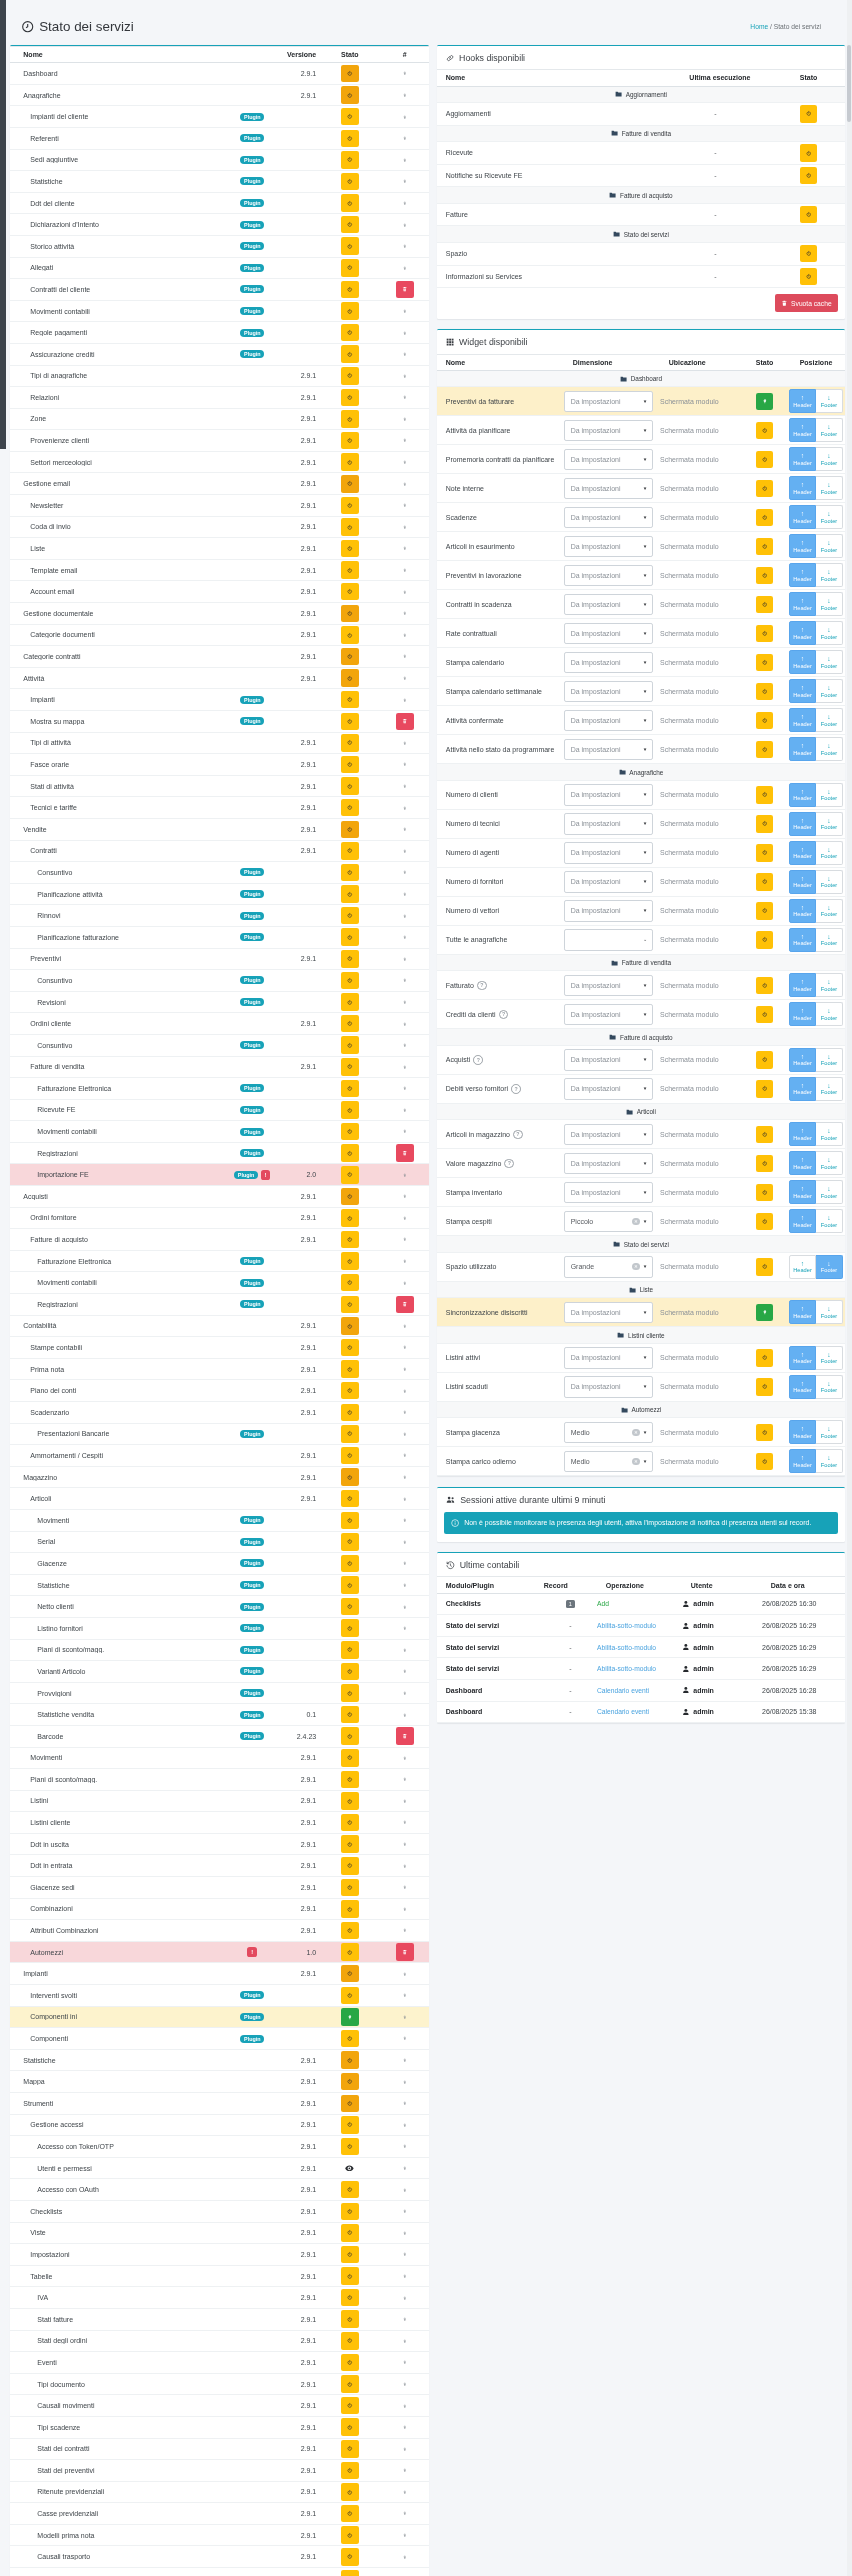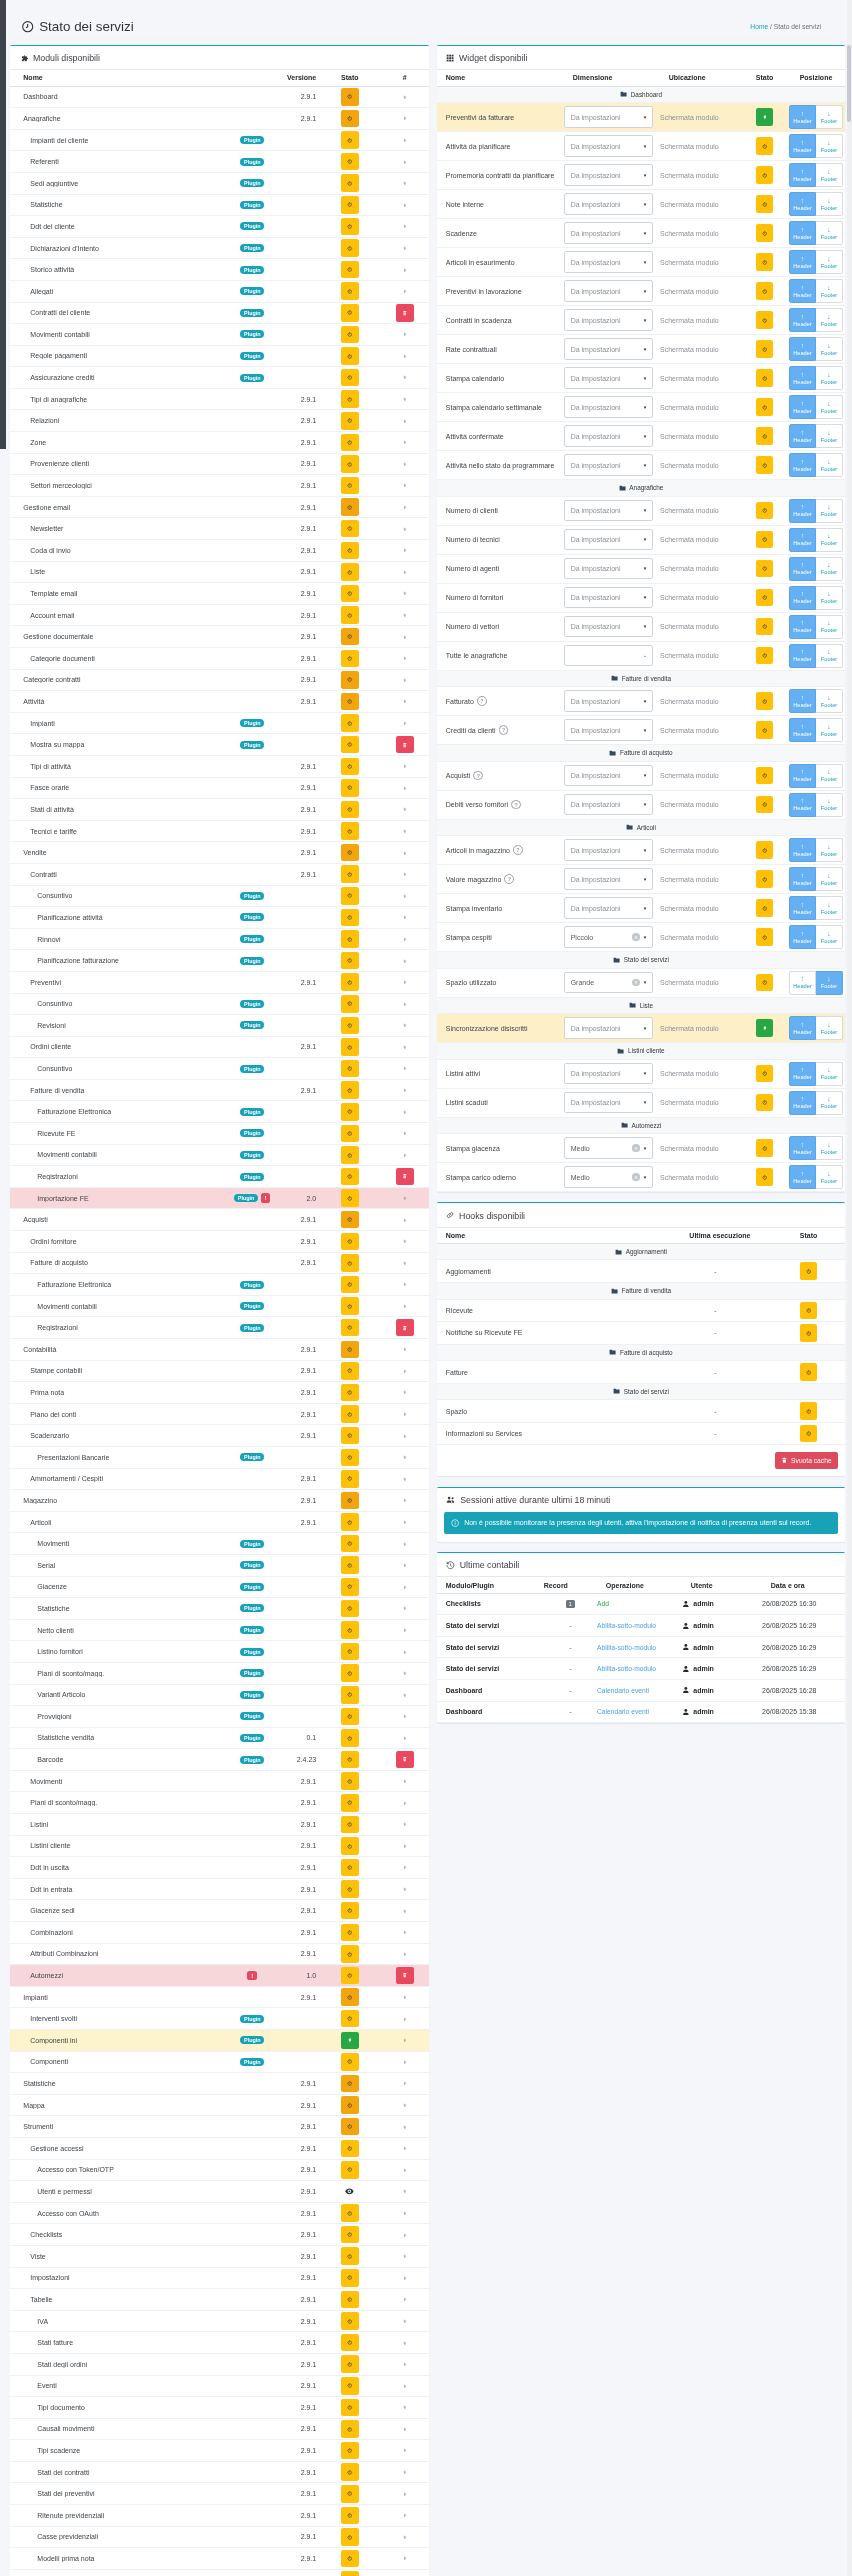--- a/index.html
+++ b/index.html
@@ -109,28 +109,20 @@
       <a href="#">Home</a>
       <span>/</span>
       <span>Stato dei servizi</span>
     </nav>
   </header>
 
   <div class="cols">
 
     <div class="col-left">
       <section class="card">
-        <div class="card-title">
-          <span class="icon">
-            <svg width="8.8" height="8.8" viewBox="0 0 24 24" fill="#3b3f44">
-                <path d="M13 3a2 2 0 0 0-2 2v1H7a2 2 0 0 0-2 2v3h1a2 2 0 1 1 0 4H5v3a2 2 0 0 0 2 2h3v-1a2 2 0 1 1 4 0v1h3a2 2 0 0 0 2-2v-4h1a2 2 0 1 0 0-4h-1V8a2 2 0 0 0-2-2h-4V5a2 2 0 0 0-2-2z"></path>
-              </svg>
-          </span>
-          <span>Moduli disponibili</span>
-        </div>
         <div class="mod-head">
           <div>Nome</div>
           <div></div>
           <div class="c-ver">Versione</div>
           <div class="c-sta">Stato</div>
           <div class="c-del">#</div>
         </div>
         <div id="modules-body">
             <div class="mod-row lvl0">
               <div class="m-name" style="padding-left: 13px;">Dashboard</div>
@@ -2580,20 +2572,153 @@
                   </svg>
                 </button>
               </div>
             </div>
           </div>
       </section>
 
     </div>
 
     <div class="col-right">
+      <section class="card">
+        <div class="card-title">
+          <span class="icon">
+            <svg width="8.2" height="8.2" viewBox="0 0 24 24" fill="none" stroke="#3b3f44" stroke-width="2.2" stroke-linecap="round">
+                <path d="M10 14a4 4 0 0 0 6 .5l3-3a4 4 0 0 0-5.7-5.7l-1.6 1.6"></path>
+                <path d="M14 10a4 4 0 0 0-6-.5l-3 3a4 4 0 0 0 5.7 5.7l1.6-1.6"></path>
+              </svg>
+          </span>
+          <span>Hooks disponibili</span>
+        </div>
+        <div class="hook-head">
+          <div>Nome</div>
+          <div style="text-align:center">Ultima esecuzione</div>
+          <div class="c-sta">Stato</div>
+        </div>
+        <div id="hooks-body">
+            <div class="group-row">
+              <span class="icon">
+                <svg width="7.2" height="6.2" viewBox="0 0 24 20" fill="#34495e">
+                  <path d="M2 2h7l2 3h11v13H2V2z"></path>
+                </svg>
+              </span>
+              <span>Aggiornamenti</span>
+            </div>
+            <div class="hook-row">
+              <div class="h-name">Aggiornamenti</div>
+              <div class="h-exec">-</div>
+              <div class="h-state">
+                <button class="btn-power">
+                  <svg width="8.8" height="8.8" viewBox="0 0 24 24" fill="none" stroke="currentColor" stroke-width="2.6" stroke-linecap="round">
+                    <path d="M12 3v8.5"></path>
+                    <path d="M6.3 6.8a8 8 0 1 0 11.4 0"></path>
+                  </svg>
+                </button>
+              </div>
+            </div>
+            <div class="group-row">
+              <span class="icon">
+                <svg width="7.2" height="6.2" viewBox="0 0 24 20" fill="#34495e">
+                  <path d="M2 2h7l2 3h11v13H2V2z"></path>
+                </svg>
+              </span>
+              <span>Fatture di vendita</span>
+            </div>
+            <div class="hook-row">
+              <div class="h-name">Ricevute</div>
+              <div class="h-exec">-</div>
+              <div class="h-state">
+                <button class="btn-power">
+                  <svg width="8.8" height="8.8" viewBox="0 0 24 24" fill="none" stroke="currentColor" stroke-width="2.6" stroke-linecap="round">
+                    <path d="M12 3v8.5"></path>
+                    <path d="M6.3 6.8a8 8 0 1 0 11.4 0"></path>
+                  </svg>
+                </button>
+              </div>
+            </div>
+            <div class="hook-row">
+              <div class="h-name">Notifiche su Ricevute FE</div>
+              <div class="h-exec">-</div>
+              <div class="h-state">
+                <button class="btn-power">
+                  <svg width="8.8" height="8.8" viewBox="0 0 24 24" fill="none" stroke="currentColor" stroke-width="2.6" stroke-linecap="round">
+                    <path d="M12 3v8.5"></path>
+                    <path d="M6.3 6.8a8 8 0 1 0 11.4 0"></path>
+                  </svg>
+                </button>
+              </div>
+            </div>
+            <div class="group-row">
+              <span class="icon">
+                <svg width="7.2" height="6.2" viewBox="0 0 24 20" fill="#34495e">
+                  <path d="M2 2h7l2 3h11v13H2V2z"></path>
+                </svg>
+              </span>
+              <span>Fatture di acquisto</span>
+            </div>
+            <div class="hook-row">
+              <div class="h-name">Fatture</div>
+              <div class="h-exec">-</div>
+              <div class="h-state">
+                <button class="btn-power">
+                  <svg width="8.8" height="8.8" viewBox="0 0 24 24" fill="none" stroke="currentColor" stroke-width="2.6" stroke-linecap="round">
+                    <path d="M12 3v8.5"></path>
+                    <path d="M6.3 6.8a8 8 0 1 0 11.4 0"></path>
+                  </svg>
+                </button>
+              </div>
+            </div>
+            <div class="group-row">
+              <span class="icon">
+                <svg width="7.2" height="6.2" viewBox="0 0 24 20" fill="#34495e">
+                  <path d="M2 2h7l2 3h11v13H2V2z"></path>
+                </svg>
+              </span>
+              <span>Stato dei servizi</span>
+            </div>
+            <div class="hook-row">
+              <div class="h-name">Spazio</div>
+              <div class="h-exec">-</div>
+              <div class="h-state">
+                <button class="btn-power">
+                  <svg width="8.8" height="8.8" viewBox="0 0 24 24" fill="none" stroke="currentColor" stroke-width="2.6" stroke-linecap="round">
+                    <path d="M12 3v8.5"></path>
+                    <path d="M6.3 6.8a8 8 0 1 0 11.4 0"></path>
+                  </svg>
+                </button>
+              </div>
+            </div>
+            <div class="hook-row">
+              <div class="h-name">Informazioni su Services</div>
+              <div class="h-exec">-</div>
+              <div class="h-state">
+                <button class="btn-power">
+                  <svg width="8.8" height="8.8" viewBox="0 0 24 24" fill="none" stroke="currentColor" stroke-width="2.6" stroke-linecap="round">
+                    <path d="M12 3v8.5"></path>
+                    <path d="M6.3 6.8a8 8 0 1 0 11.4 0"></path>
+                  </svg>
+                </button>
+              </div>
+            </div>
+          </div>
+        <div class="hook-foot">
+          <button class="btn-danger">
+            <span class="icon">
+              <svg width="6.7" height="6.7" viewBox="0 0 24 24" fill="#fff">
+                  <path d="M9 3h6l1 2h4v2H4V5h4l1-2zM6 9h12l-1 12H7L6 9z"></path>
+                </svg>
+            </span>
+            <span>Svuota cache</span>
+          </button>
+        </div>
+      </section>
+
       <section class="card">
         <div class="card-title">
           <span class="icon">
             <svg width="8.2" height="8.2" viewBox="0 0 24 24" fill="#3b3f44">
                 <rect x="2" y="2" width="5.5" height="5.5"></rect>
                 <rect x="9.3" y="2" width="5.5" height="5.5"></rect>
                 <rect x="16.5" y="2" width="5.5" height="5.5"></rect>
                 <rect x="2" y="9.3" width="5.5" height="5.5"></rect>
                 <rect x="9.3" y="9.3" width="5.5" height="5.5"></rect>
                 <rect x="16.5" y="9.3" width="5.5" height="5.5"></rect>
@@ -3747,161 +3872,28 @@
                   <span>Footer</span>
                 </button>
               </div>
             </div>
           </div>
       </section>
 
       <section class="card">
         <div class="card-title">
           <span class="icon">
-            <svg width="8.2" height="8.2" viewBox="0 0 24 24" fill="none" stroke="#3b3f44" stroke-width="2.2" stroke-linecap="round">
-                <path d="M10 14a4 4 0 0 0 6 .5l3-3a4 4 0 0 0-5.7-5.7l-1.6 1.6"></path>
-                <path d="M14 10a4 4 0 0 0-6-.5l-3 3a4 4 0 0 0 5.7 5.7l1.6-1.6"></path>
-              </svg>
-          </span>
-          <span>Hooks disponibili</span>
-        </div>
-        <div class="hook-head">
-          <div>Nome</div>
-          <div style="text-align:center">Ultima esecuzione</div>
-          <div class="c-sta">Stato</div>
-        </div>
-        <div id="hooks-body">
-            <div class="group-row">
-              <span class="icon">
-                <svg width="7.2" height="6.2" viewBox="0 0 24 20" fill="#34495e">
-                  <path d="M2 2h7l2 3h11v13H2V2z"></path>
-                </svg>
-              </span>
-              <span>Aggiornamenti</span>
-            </div>
-            <div class="hook-row">
-              <div class="h-name">Aggiornamenti</div>
-              <div class="h-exec">-</div>
-              <div class="h-state">
-                <button class="btn-power">
-                  <svg width="8.8" height="8.8" viewBox="0 0 24 24" fill="none" stroke="currentColor" stroke-width="2.6" stroke-linecap="round">
-                    <path d="M12 3v8.5"></path>
-                    <path d="M6.3 6.8a8 8 0 1 0 11.4 0"></path>
-                  </svg>
-                </button>
-              </div>
-            </div>
-            <div class="group-row">
-              <span class="icon">
-                <svg width="7.2" height="6.2" viewBox="0 0 24 20" fill="#34495e">
-                  <path d="M2 2h7l2 3h11v13H2V2z"></path>
-                </svg>
-              </span>
-              <span>Fatture di vendita</span>
-            </div>
-            <div class="hook-row">
-              <div class="h-name">Ricevute</div>
-              <div class="h-exec">-</div>
-              <div class="h-state">
-                <button class="btn-power">
-                  <svg width="8.8" height="8.8" viewBox="0 0 24 24" fill="none" stroke="currentColor" stroke-width="2.6" stroke-linecap="round">
-                    <path d="M12 3v8.5"></path>
-                    <path d="M6.3 6.8a8 8 0 1 0 11.4 0"></path>
-                  </svg>
-                </button>
-              </div>
-            </div>
-            <div class="hook-row">
-              <div class="h-name">Notifiche su Ricevute FE</div>
-              <div class="h-exec">-</div>
-              <div class="h-state">
-                <button class="btn-power">
-                  <svg width="8.8" height="8.8" viewBox="0 0 24 24" fill="none" stroke="currentColor" stroke-width="2.6" stroke-linecap="round">
-                    <path d="M12 3v8.5"></path>
-                    <path d="M6.3 6.8a8 8 0 1 0 11.4 0"></path>
-                  </svg>
-                </button>
-              </div>
-            </div>
-            <div class="group-row">
-              <span class="icon">
-                <svg width="7.2" height="6.2" viewBox="0 0 24 20" fill="#34495e">
-                  <path d="M2 2h7l2 3h11v13H2V2z"></path>
-                </svg>
-              </span>
-              <span>Fatture di acquisto</span>
-            </div>
-            <div class="hook-row">
-              <div class="h-name">Fatture</div>
-              <div class="h-exec">-</div>
-              <div class="h-state">
-                <button class="btn-power">
-                  <svg width="8.8" height="8.8" viewBox="0 0 24 24" fill="none" stroke="currentColor" stroke-width="2.6" stroke-linecap="round">
-                    <path d="M12 3v8.5"></path>
-                    <path d="M6.3 6.8a8 8 0 1 0 11.4 0"></path>
-                  </svg>
-                </button>
-              </div>
-            </div>
-            <div class="group-row">
-              <span class="icon">
-                <svg width="7.2" height="6.2" viewBox="0 0 24 20" fill="#34495e">
-                  <path d="M2 2h7l2 3h11v13H2V2z"></path>
-                </svg>
-              </span>
-              <span>Stato dei servizi</span>
-            </div>
-            <div class="hook-row">
-              <div class="h-name">Spazio</div>
-              <div class="h-exec">-</div>
-              <div class="h-state">
-                <button class="btn-power">
-                  <svg width="8.8" height="8.8" viewBox="0 0 24 24" fill="none" stroke="currentColor" stroke-width="2.6" stroke-linecap="round">
-                    <path d="M12 3v8.5"></path>
-                    <path d="M6.3 6.8a8 8 0 1 0 11.4 0"></path>
-                  </svg>
-                </button>
-              </div>
-            </div>
-            <div class="hook-row">
-              <div class="h-name">Informazioni su Services</div>
-              <div class="h-exec">-</div>
-              <div class="h-state">
-                <button class="btn-power">
-                  <svg width="8.8" height="8.8" viewBox="0 0 24 24" fill="none" stroke="currentColor" stroke-width="2.6" stroke-linecap="round">
-                    <path d="M12 3v8.5"></path>
-                    <path d="M6.3 6.8a8 8 0 1 0 11.4 0"></path>
-                  </svg>
-                </button>
-              </div>
-            </div>
-          </div>
-        <div class="hook-foot">
-          <button class="btn-danger">
-            <span class="icon">
-              <svg width="6.7" height="6.7" viewBox="0 0 24 24" fill="#fff">
-                  <path d="M9 3h6l1 2h4v2H4V5h4l1-2zM6 9h12l-1 12H7L6 9z"></path>
-                </svg>
-            </span>
-            <span>Svuota cache</span>
-          </button>
-        </div>
-      </section>
-
-      <section class="card">
-        <div class="card-title">
-          <span class="icon">
             <svg width="9.3" height="9.3" viewBox="0 0 24 24" fill="#3b3f44">
                 <circle cx="8" cy="8" r="3.4"></circle>
                 <path d="M2 19c0-3.3 2.7-5.5 6-5.5s6 2.2 6 5.5v1H2v-1z"></path>
                 <circle cx="17" cy="8.5" r="2.7"></circle>
                 <path d="M15.5 13.7c2.9.2 5.5 2.1 5.5 5.3v1h-5v-1c0-2-.8-3.9-2.2-5.1.5-.2 1.1-.2 1.7-.2z"></path>
               </svg>
           </span>
-          <span>Sessioni attive durante ultimi 18 minuti</span>
+          <span>Sessioni attive durante ultimi 9 minuti</span>
         </div>
         <div class="alert-teal">
           <span class="icon">
             <svg width="8.2" height="8.2" viewBox="0 0 24 24" fill="#fff">
                 <circle cx="12" cy="12" r="10" fill="none" stroke="#fff" stroke-width="2"></circle>
                 <rect x="11" y="10" width="2" height="7"></rect>
                 <rect x="11" y="6" width="2" height="2.4"></rect>
               </svg>
           </span>
           <span>Non è possibile monitorare la presenza degli utenti, attiva l'impostazione di notifica di presenza utenti sul record.</span>

